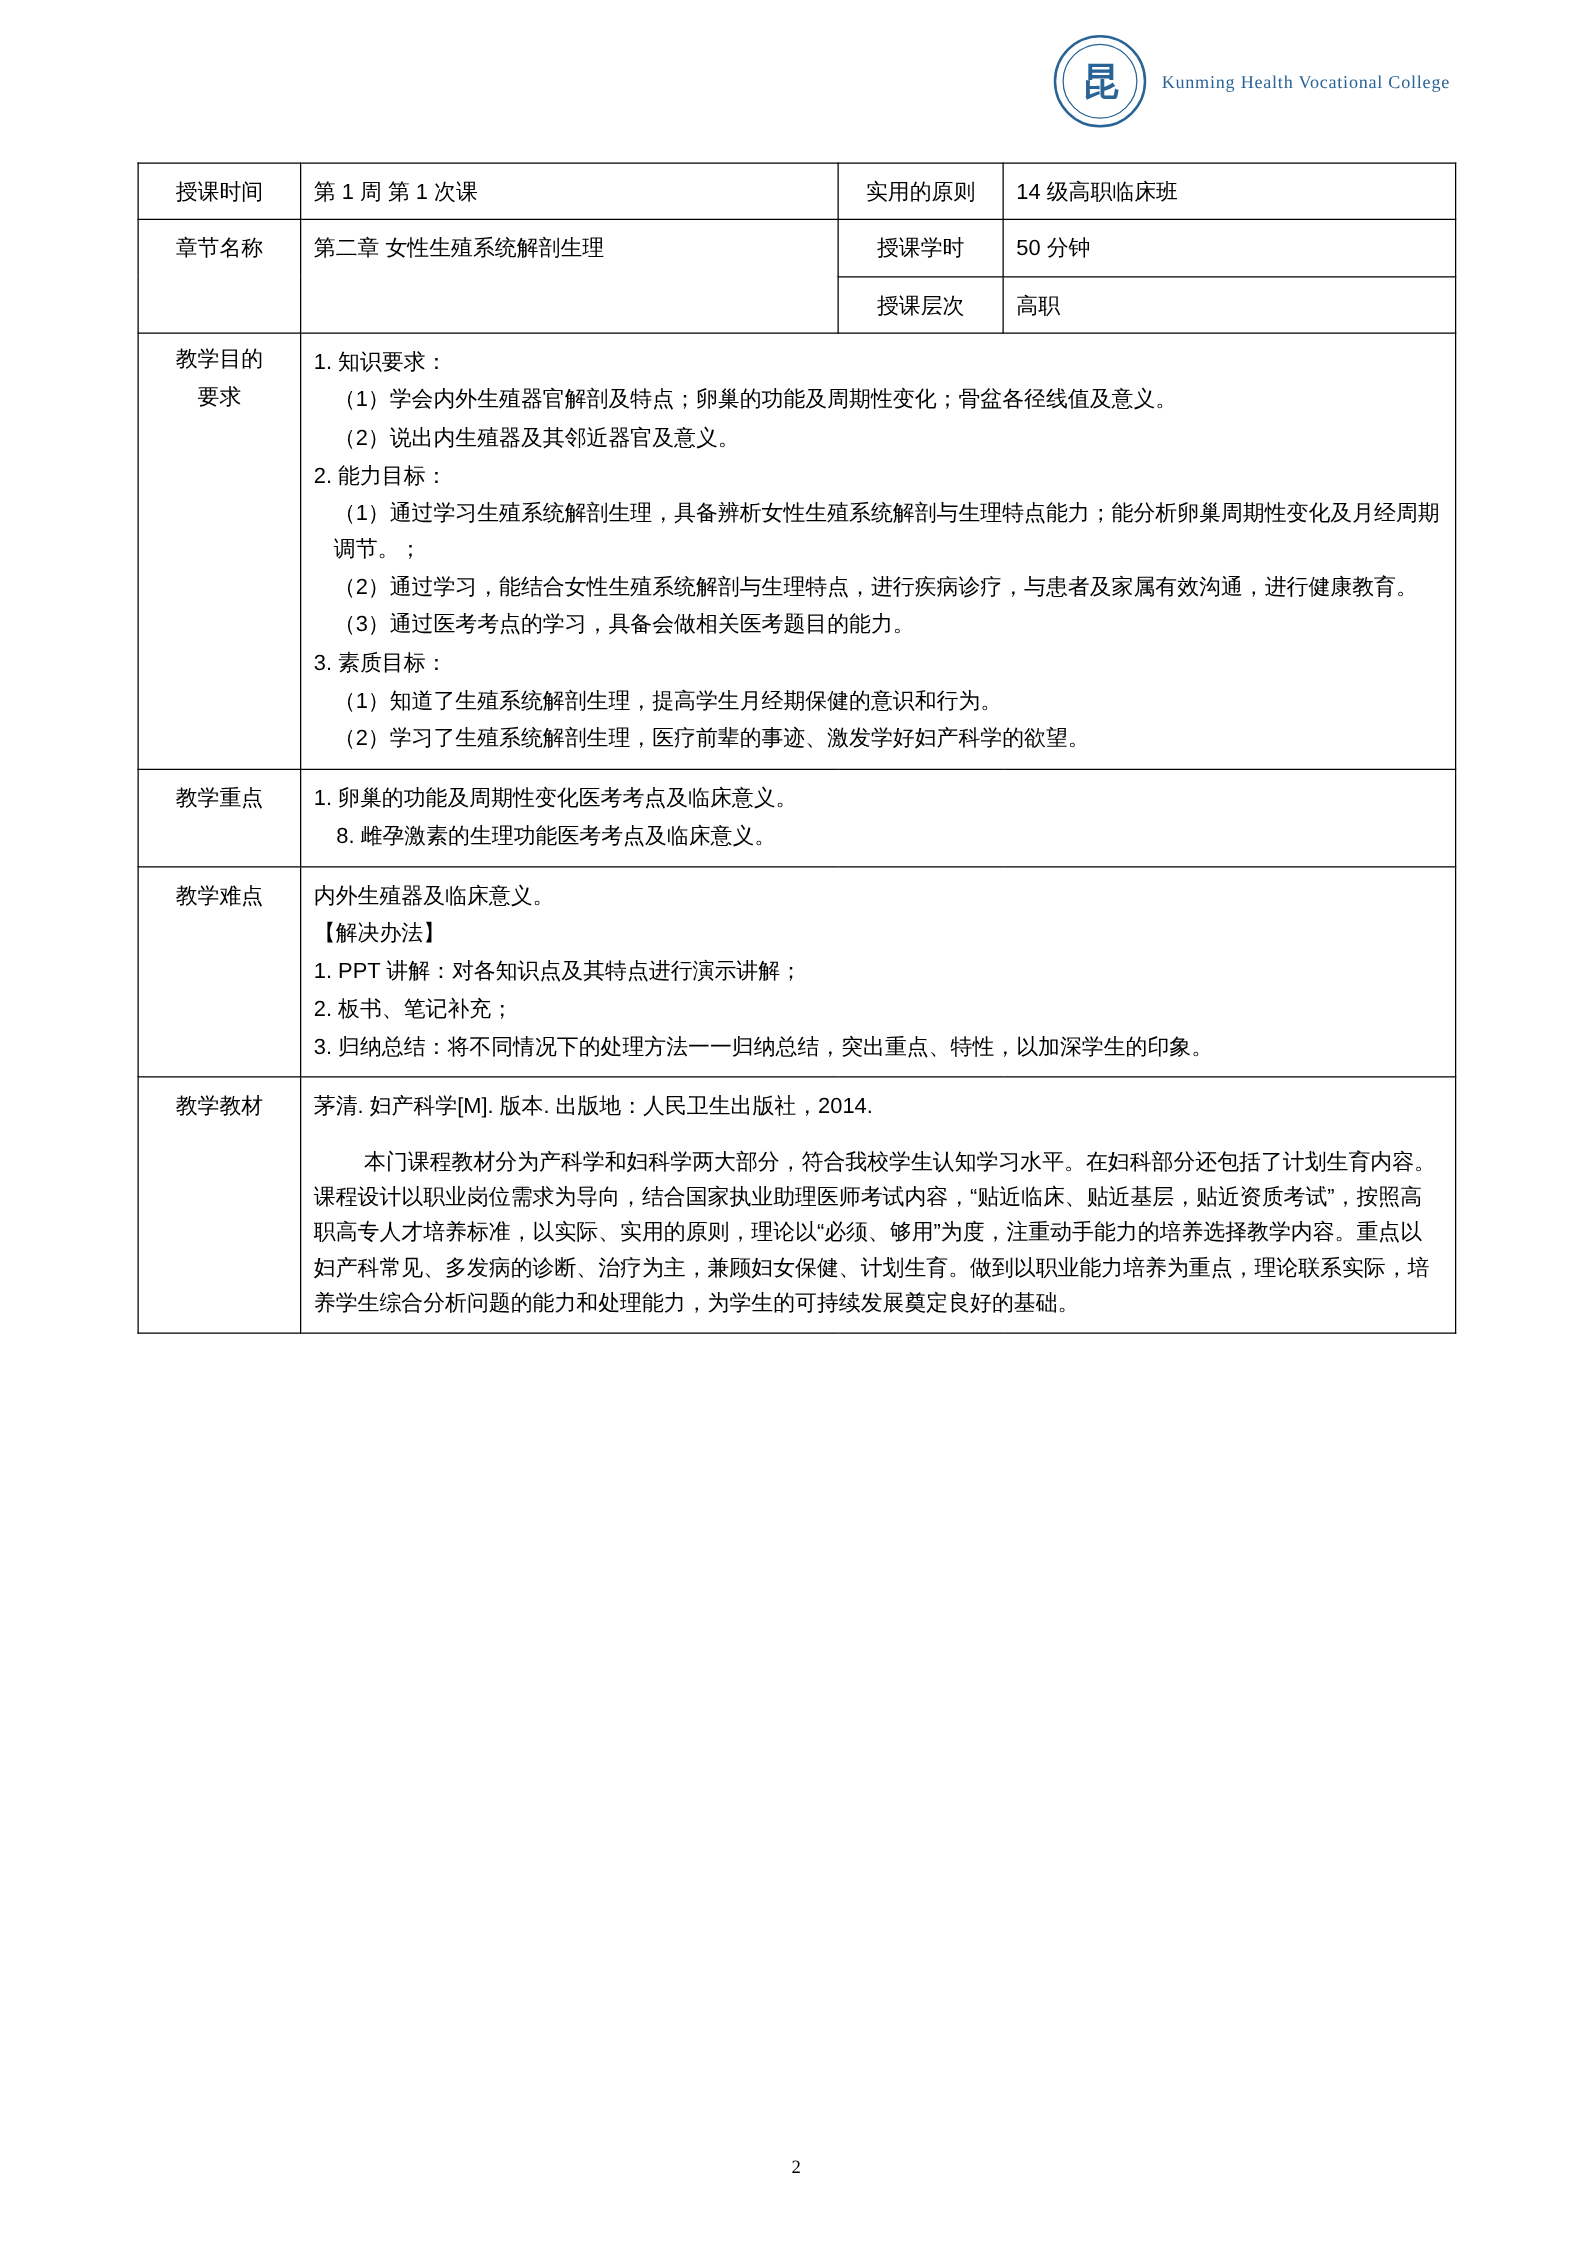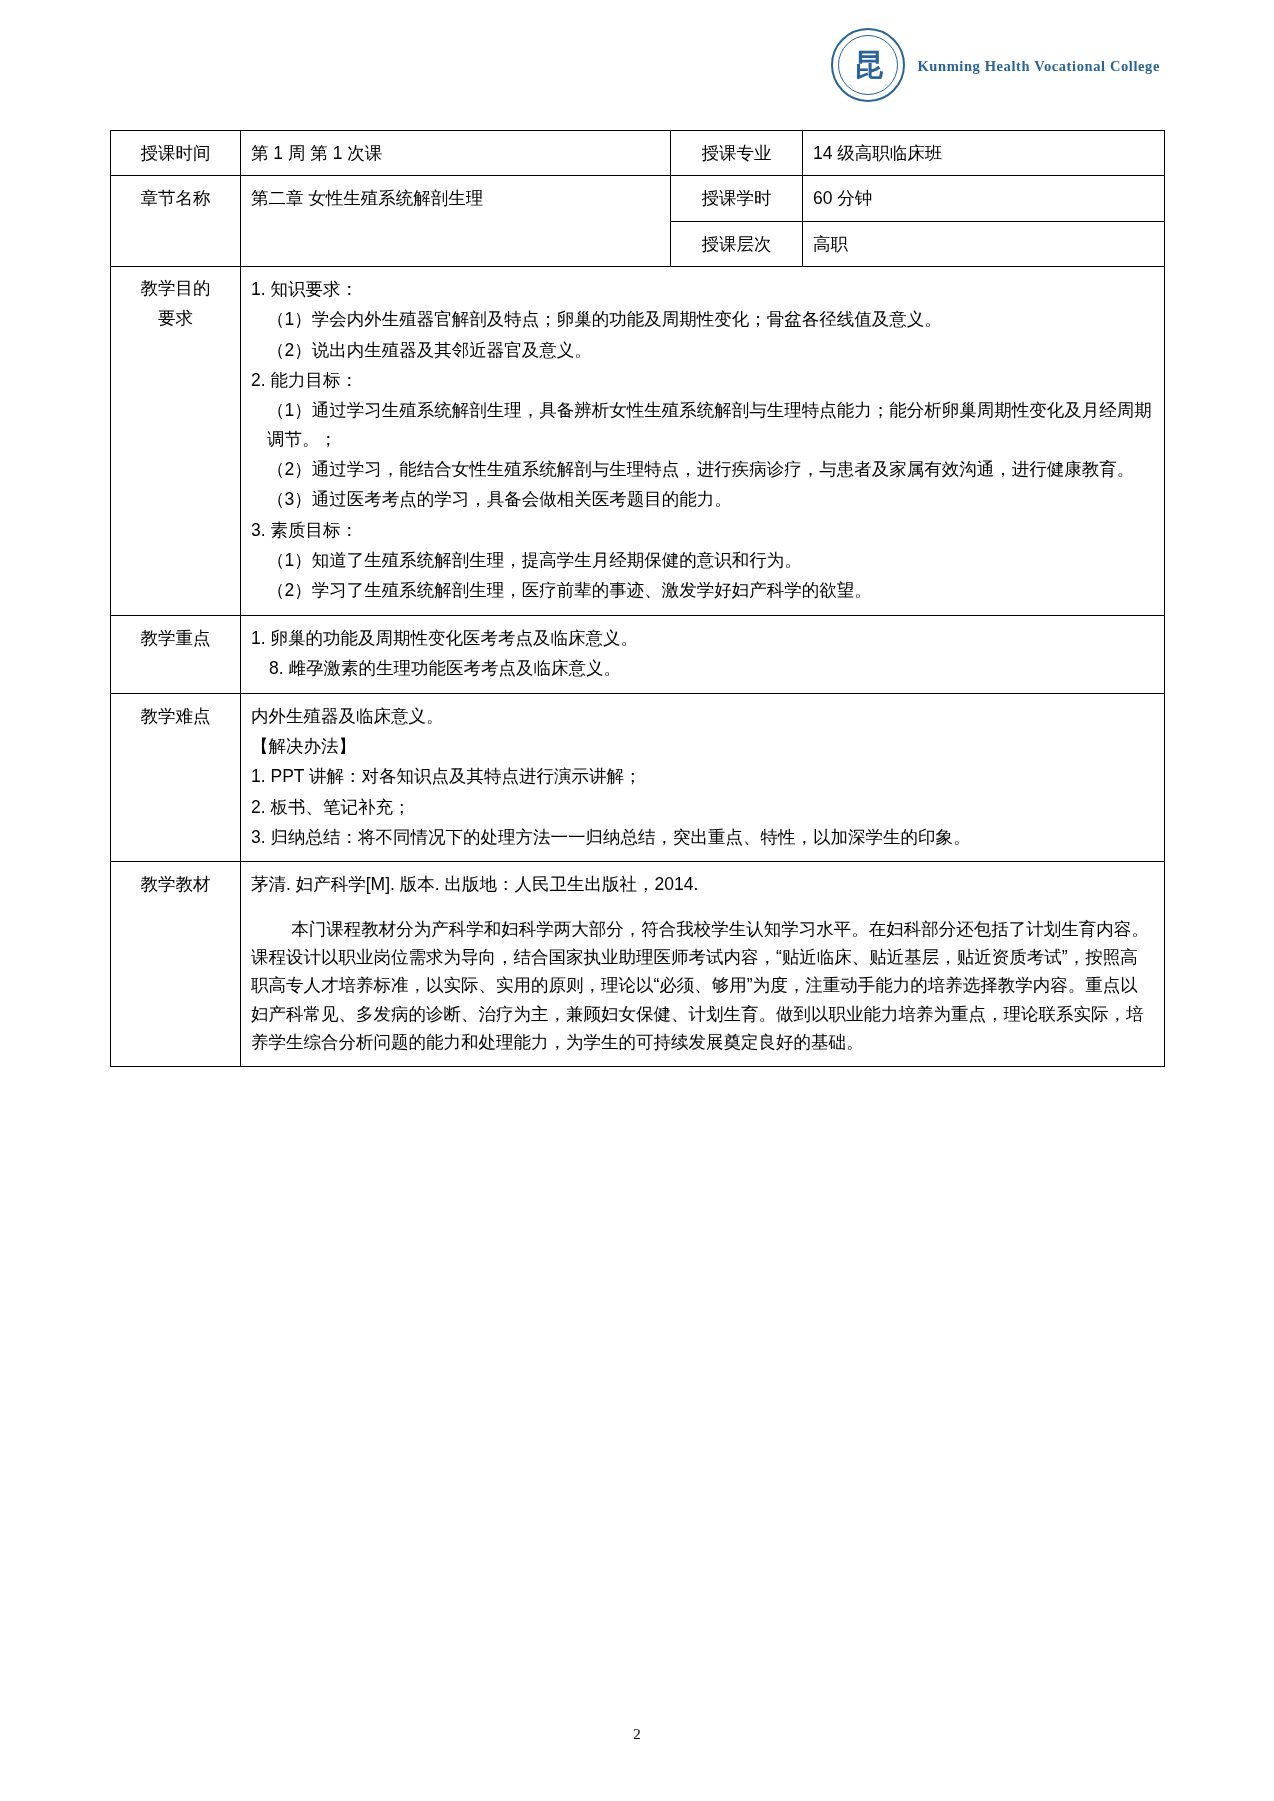--- a/index.html
+++ b/index.html
@@ -76,21 +76,20 @@
     font-weight: bold;
     white-space: nowrap;
   }
   .logo-en {
     font-family: "Liberation Serif", serif;
     font-size: 14.5px;
     color: #2a6496;
     letter-spacing: 0.6px;
     white-space: nowrap;
     margin-top: 3px;
-    font-weight: bold;
   }
   
   table.lesson {
     width: 100%;
     border-collapse: collapse;
     table-layout: fixed;
     padding-left: 12px;
   }
   table.lesson td {
     border: 1px solid #000000;
@@ -164,29 +163,29 @@
       <col class="col-a">
       <col class="col-b">
       <col class="col-c">
       <col class="col-d">
     </colgroup>
     <tbody>
 
       <tr>
         <td class="label">授课时间</td>
         <td class="value">第 1 周    第 1 次课</td>
-        <td class="label">授课专业</td>
+        <td class="label">实用的原则</td>
         <td class="value">14 级高职临床班</td>
       </tr>
 
       <tr>
         <td class="label" rowspan="2">章节名称</td>
         <td class="value" rowspan="2">第二章 女性生殖系统解剖生理</td>
         <td class="label">授课学时</td>
-        <td class="value">60 分钟</td>
+        <td class="value">50 分钟</td>
       </tr>
       <tr>
         <td class="label">授课层次</td>
         <td class="value">高职</td>
       </tr>
 
       <tr>
         <td class="label two-line">
           <div>教学目的</div>
           <div>要求</div>

